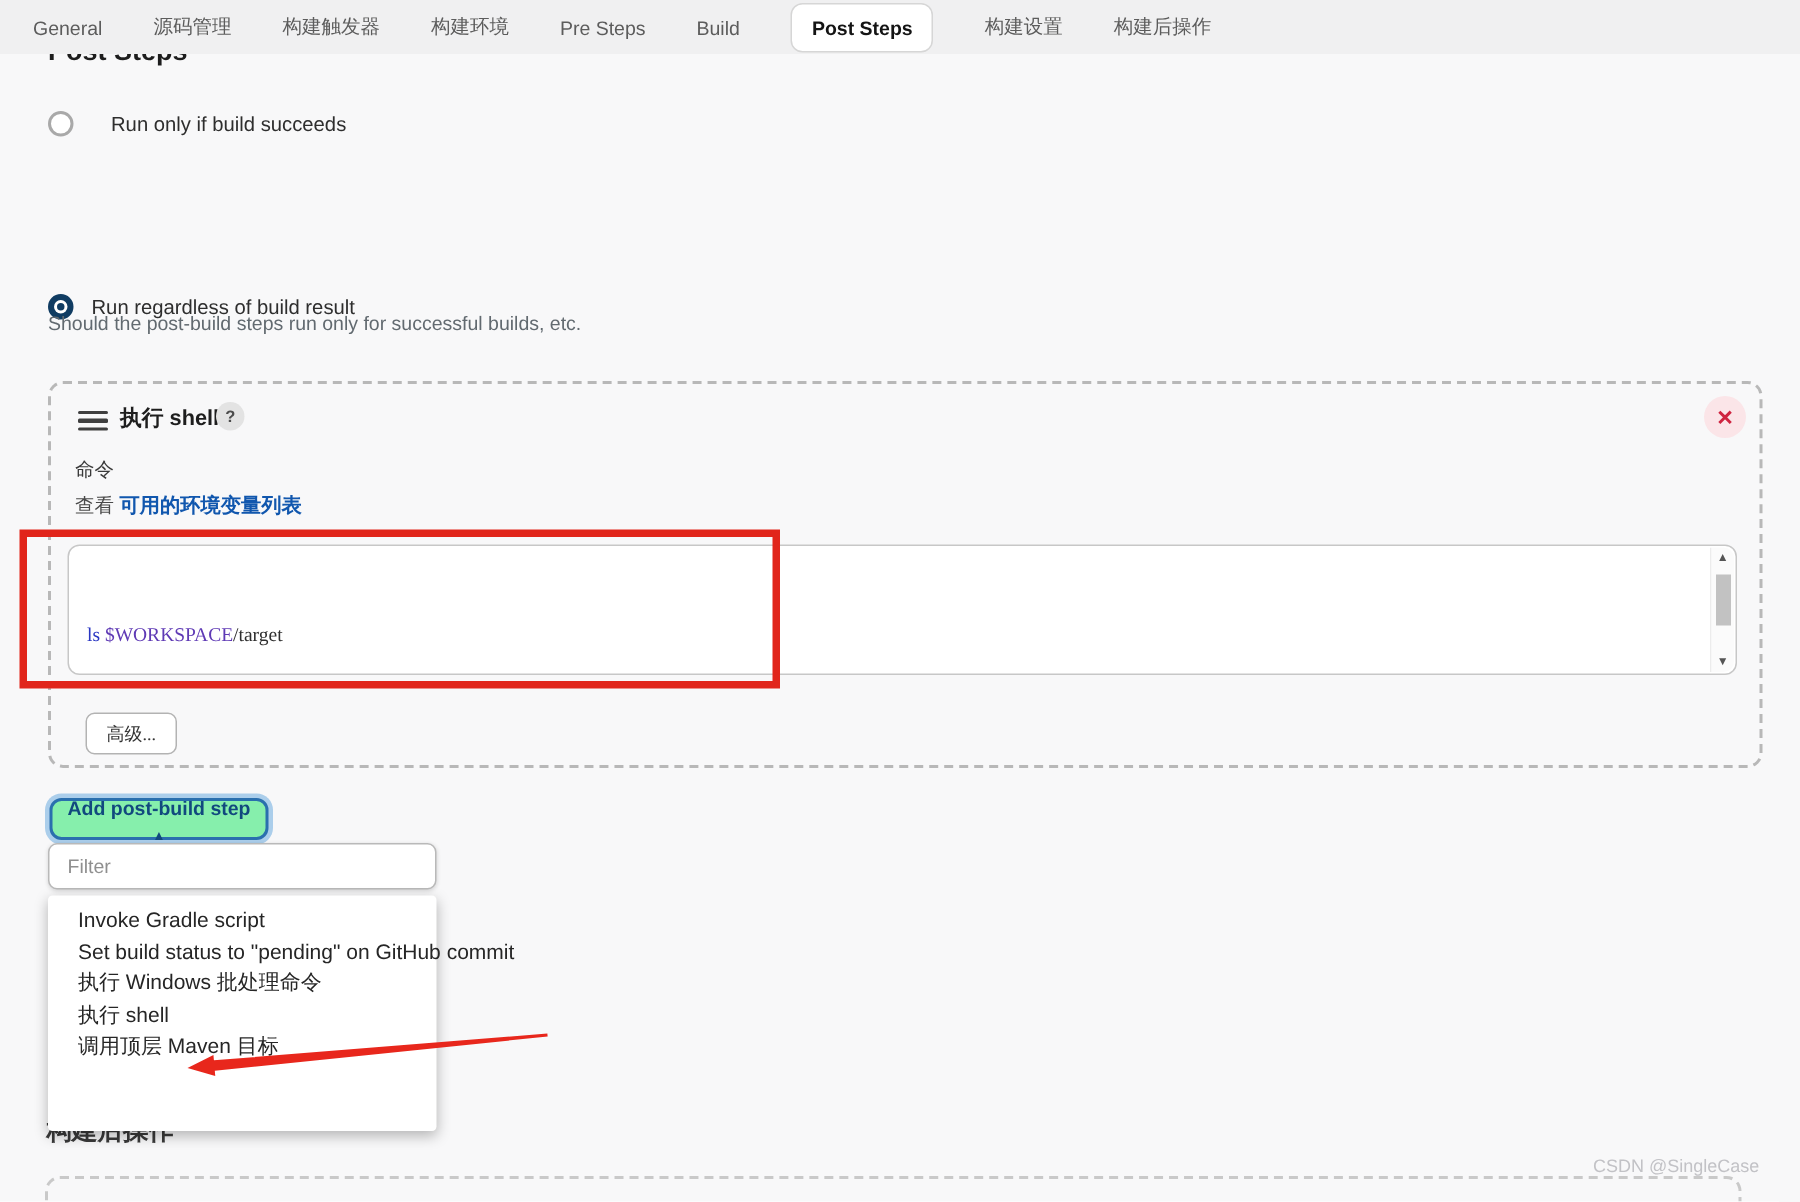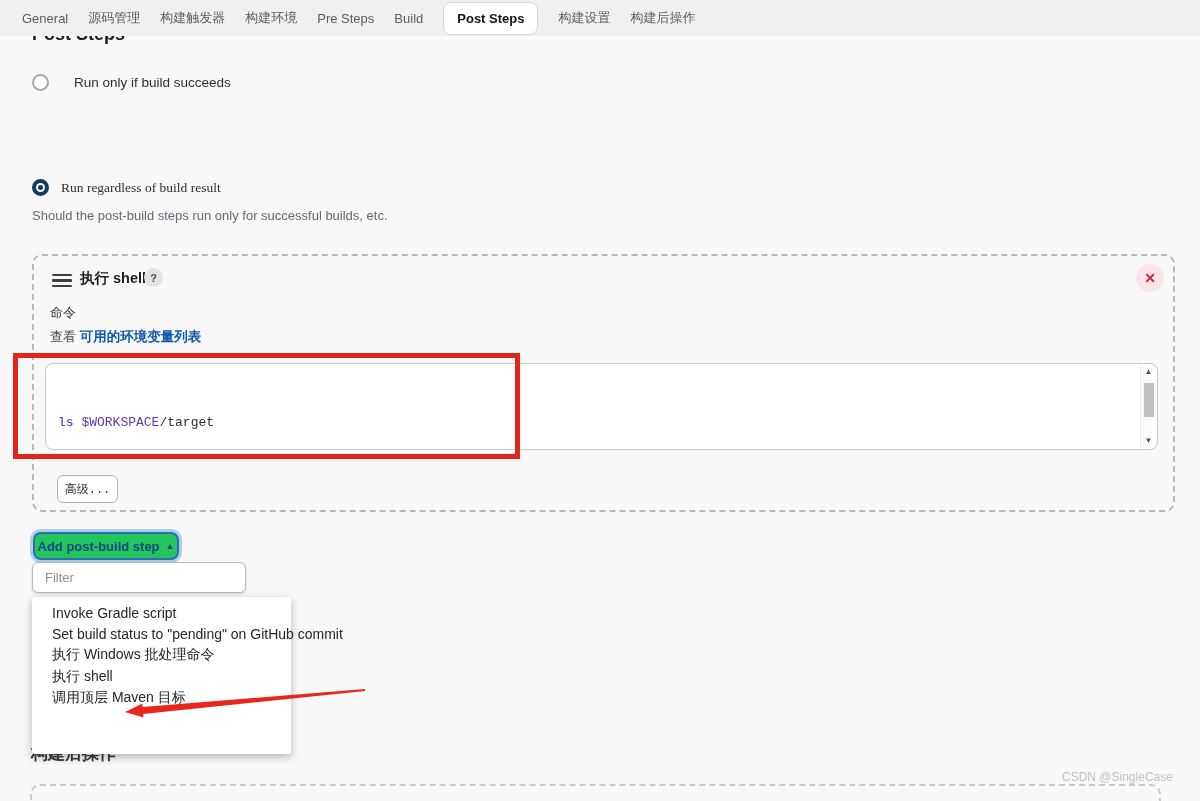--- a/index.html
+++ b/index.html
@@ -3,21 +3,21 @@
 <meta charset="utf-8">
 <style>
   * { margin:0; padding:0; box-sizing:border-box; }
   html,body { width:1200px; height:801px; }
   body { font-family:"Liberation Sans", sans-serif; }
   #stage { position:relative; width:1200px; height:801px; background:#f8f8f9; overflow:hidden; }
 
   
   .tabbar { position:absolute; left:0; top:0; width:1200px; height:36px;
             background:#f0f0f1; z-index:30; display:flex; align-items:center;
-            padding-left:22px; gap:20px; }
+            padding-left:22px; gap:34px; }
   .tab { font-size:13px; color:#5c5c5c; white-space:nowrap; cursor:pointer; }
   .tab.active { background:#ffffff; border:1px solid #d6d6d6; border-radius:8px;
                 padding:8px 13px; font-weight:bold; color:#141414; }
 
   
   .page-heading { position:absolute; left:32px; top:24px; font-size:18px;
                   font-weight:bold; color:#1d1d1d; z-index:5; }
 
   
   .radio-row { position:absolute; left:32px; display:flex; align-items:center; gap:12px; z-index:5; }
@@ -44,48 +44,48 @@
                background:#fbe5e8; color:#cf2440; font-size:14px; font-weight:bold;
                display:flex; align-items:center; justify-content:center; cursor:pointer; }
   .cmd-label { position:absolute; left:16px; top:48px; font-size:13px; color:#3a3a3a; }
   .env-line { position:absolute; left:16px; top:72px; font-size:13px; color:#4a4a4a; }
   .env-link { font-weight:bold; color:#1157ae; font-size:13.5px; text-decoration:none; cursor:pointer; }
 
   
   .code-box { position:absolute; left:11px; top:107px; width:1113px; height:87px;
               background:#fff; border:1px solid #c7c7c7; border-radius:8px; overflow:hidden; }
   .code-content { position:absolute; left:0; top:0; right:17px; bottom:0; padding:8px 0 0 12px;
-                  font-family:Liberation Mono, monospace; font-size:13px; line-height:20.5px;
+                  font-family:Liberation Serif, serif; font-size:13px; line-height:20.5px;
                   white-space:pre; color:#2e2e2e; }
   .tok-cmd { color:#2936c2; }
   .tok-var { color:#5f3ab5; }
   .scrollbar { position:absolute; right:1px; top:1px; bottom:1px; width:16px;
                background:#fbfbfb; border-left:1px solid #ececec;
                display:flex; flex-direction:column; align-items:center; justify-content:space-between;
                padding:2px 0; border-radius:0 7px 7px 0; }
   .scroll-arrow { font-size:8px; color:#555; line-height:10px; cursor:pointer; }
   .scroll-thumb { position:absolute; left:3px; top:18px; width:10px; height:34px; background:#c2c2c2; cursor:pointer; }
 
   .advanced-btn { position:absolute; left:23px; top:219px; width:61px; height:28px;
                   background:#fff; border:1px solid #b3b3b3; border-radius:6px;
-                  font-size:12px; color:#333; cursor:pointer; font-family:Liberation Mono, monospace; }
+                  font-size:12px; color:#333; cursor:pointer; font-family:Liberation Serif, serif; }
 
   
   .red-rect { position:absolute; left:13px; top:353px; width:507px; height:106px;
               border:5px solid #e1251b; z-index:40; pointer-events:none; }
 
   
   .add-step-btn { position:absolute; left:33px; top:532px; width:146px; height:28px;
-                  background:#22c55e; border:2px solid #2a6fae; border-radius:8px;
+                  background:#86efac; border:2px solid #2a6fae; border-radius:8px;
                   box-shadow:0 0 0 3px #abceeb; z-index:20;
                   font-size:13px; font-weight:bold; color:#11497e; cursor:pointer;
                   display:flex; align-items:center; justify-content:center; gap:6px;
-                  font-family:"Liberation Sans", sans-serif; }
+                  font-family:"Liberation Sans", sans-serif;flex-direction:column; }
   .add-step-caret { font-size:9px; }
-  .filter-box { position:absolute; left:32px; top:562px; width:214px; height:31px; z-index:25; }
+  .filter-box { position:absolute; left:32px; top:562px; width:259px; height:31px; z-index:25; }
   .filter-box input { width:100%; height:100%; border:1px solid #b9b9b9; border-radius:6px;
                   padding:0 12px; font-size:13px; color:#333; background:#fff;
                   box-shadow:0 1px 3px rgba(0,0,0,.15); outline:none;
                   font-family:"Liberation Sans", sans-serif; }
   .filter-box input::placeholder { color:#8f8f8f; }
   .dropdown { position:absolute; left:32px; top:597px; width:259px; height:157px;
               background:#fff; border-radius:3px; box-shadow:0 3px 9px rgba(0,0,0,.28);
               z-index:25; padding-top:5px; }
   .dd-item { height:21.4px; display:flex; align-items:center; padding-left:20px;
              font-size:14px; color:#262626; cursor:pointer; white-space:nowrap; }
@@ -115,21 +115,21 @@
     <span class="tab">构建设置</span>
     <span class="tab">构建后操作</span>
   </div>
 
   <div class="page-heading">Post Steps</div>
 
   <div class="radio-row" style="top:74px;gap:25px;">
     <span class="radio"></span>
     <span class="radio-label">Run only if build succeeds</span>
   </div>
-  <div class="radio-row" style="top:179px;font-family:Liberation Serif, serif;">
+  <div class="radio-row" style="top:196px;">
     <span class="radio selected"></span>
     <span class="radio-label">Run regardless of build result</span>
   </div>
   <div class="help-text">Should the post-build steps run only for successful builds, etc.</div>
 
   <div class="step-panel">
     <div class="hamburger">
         <span></span>
         <span></span>
         <span></span>

